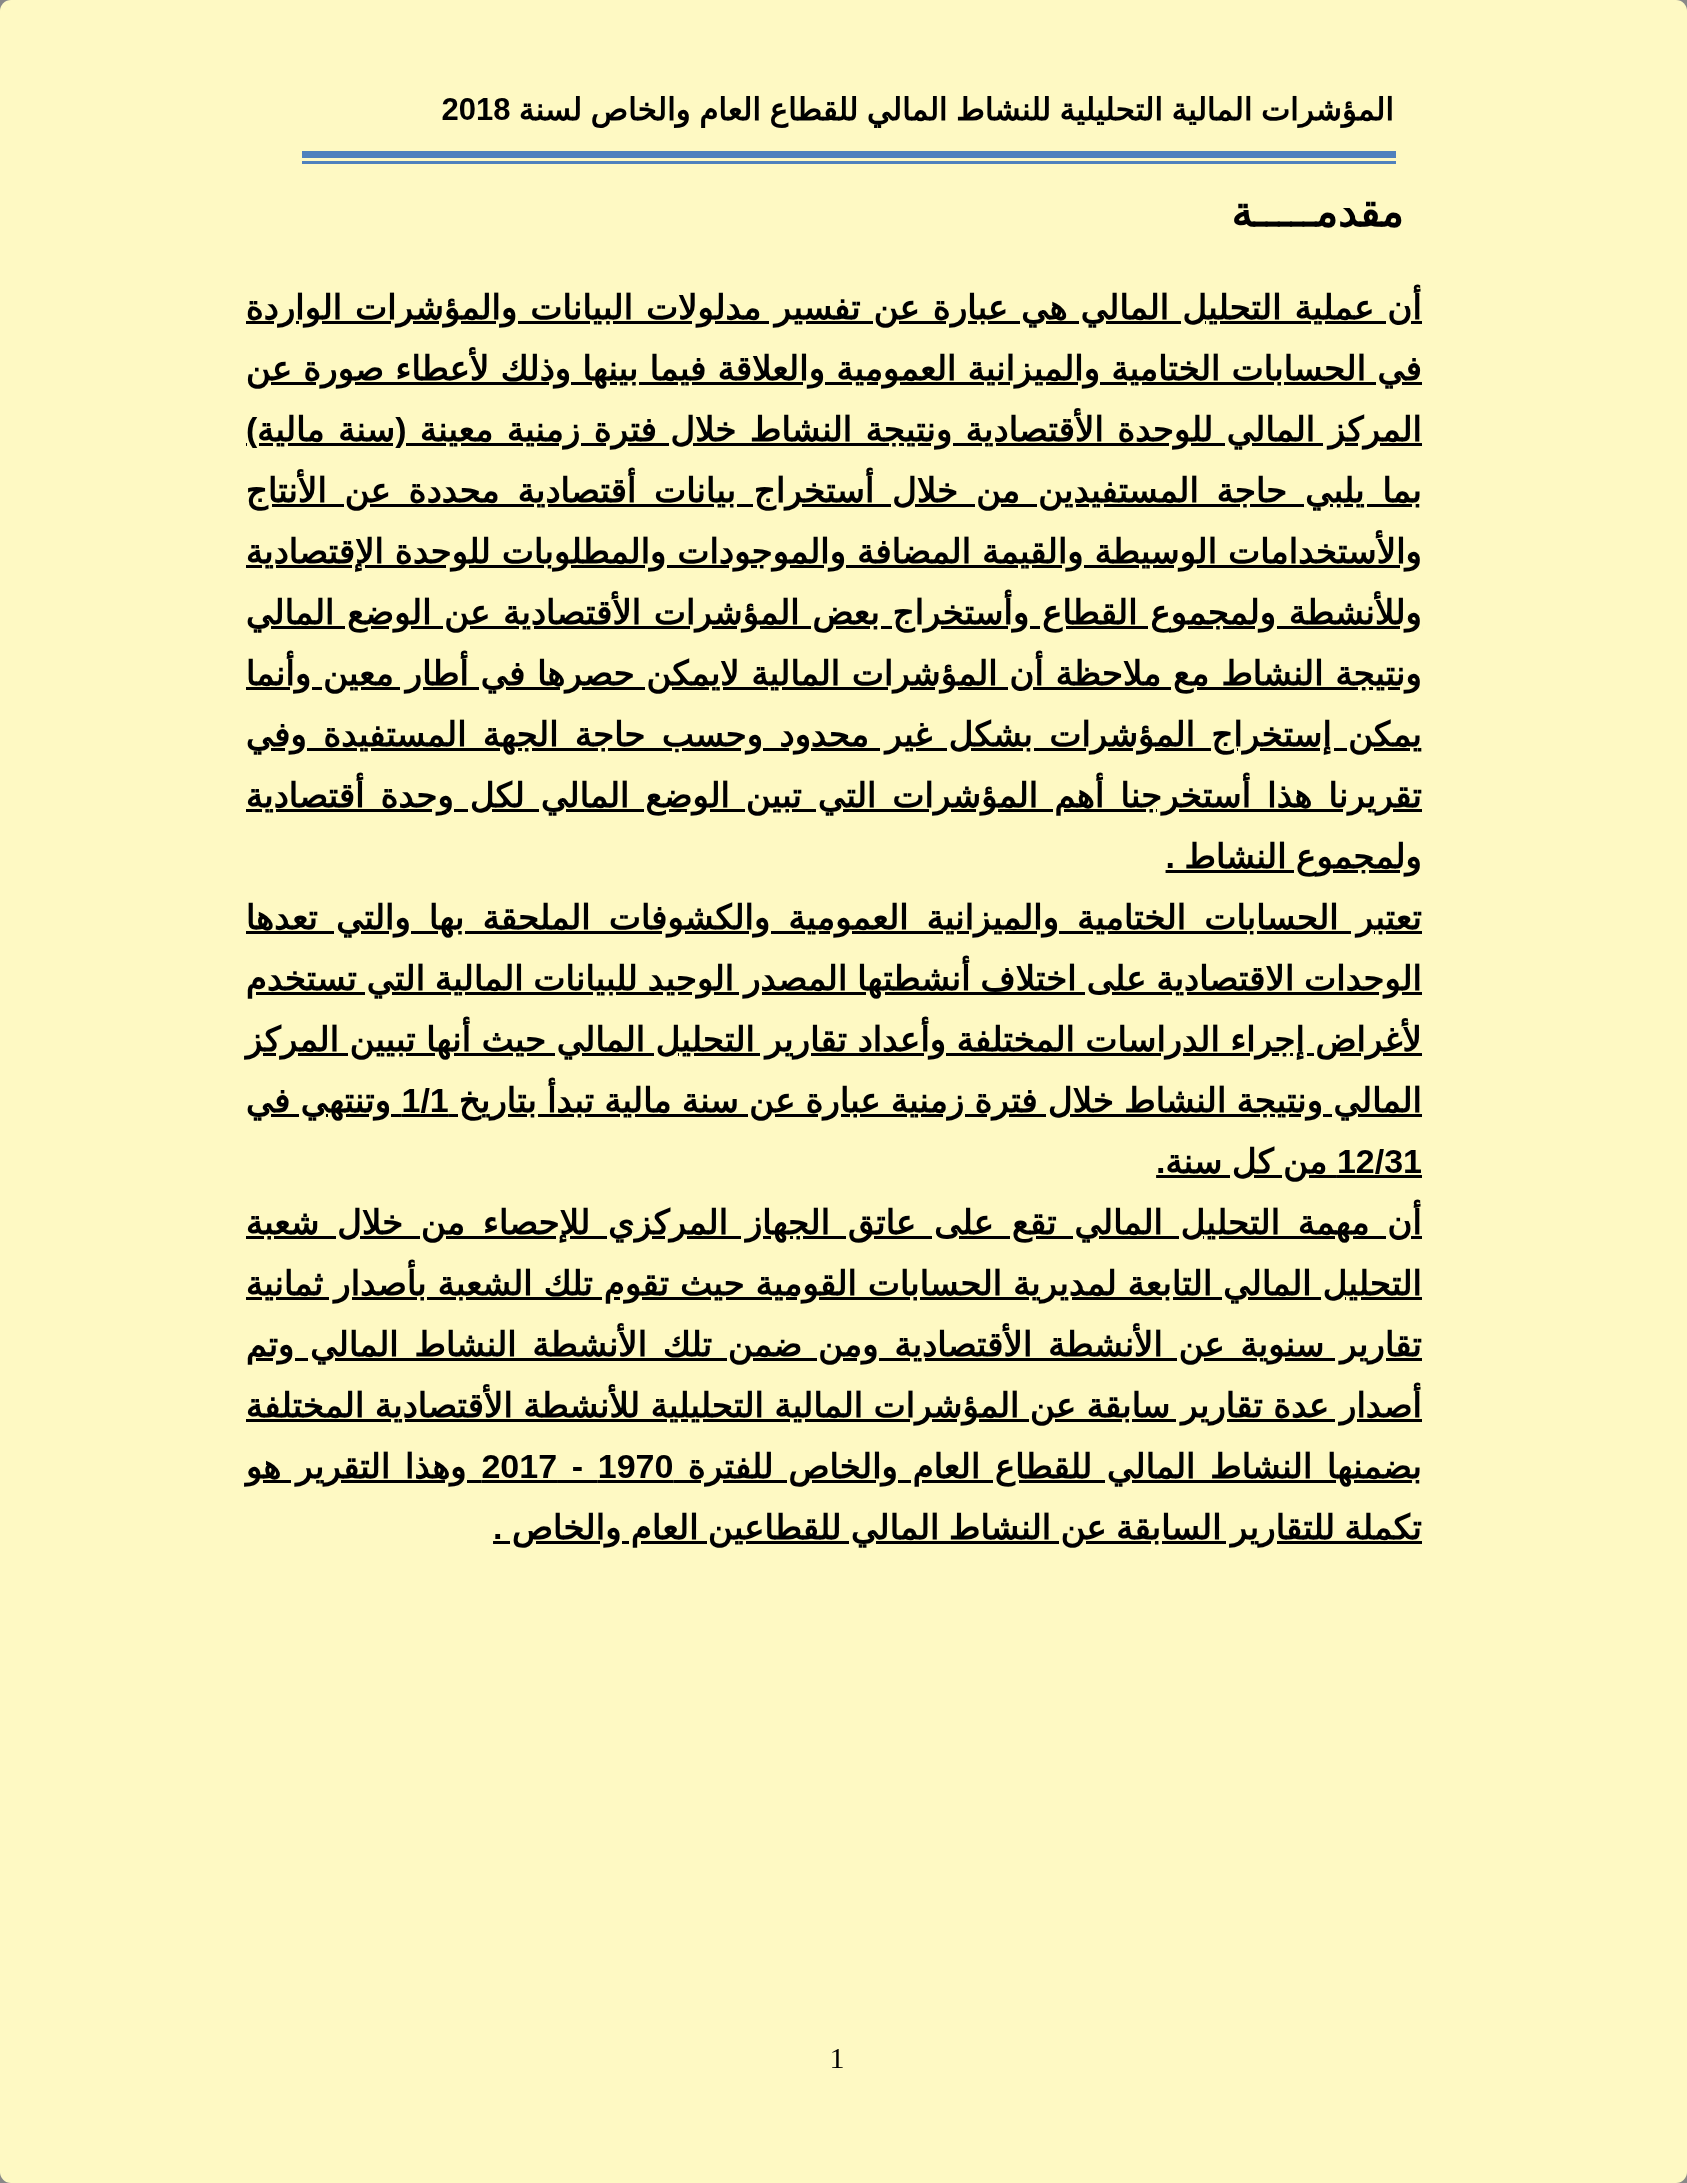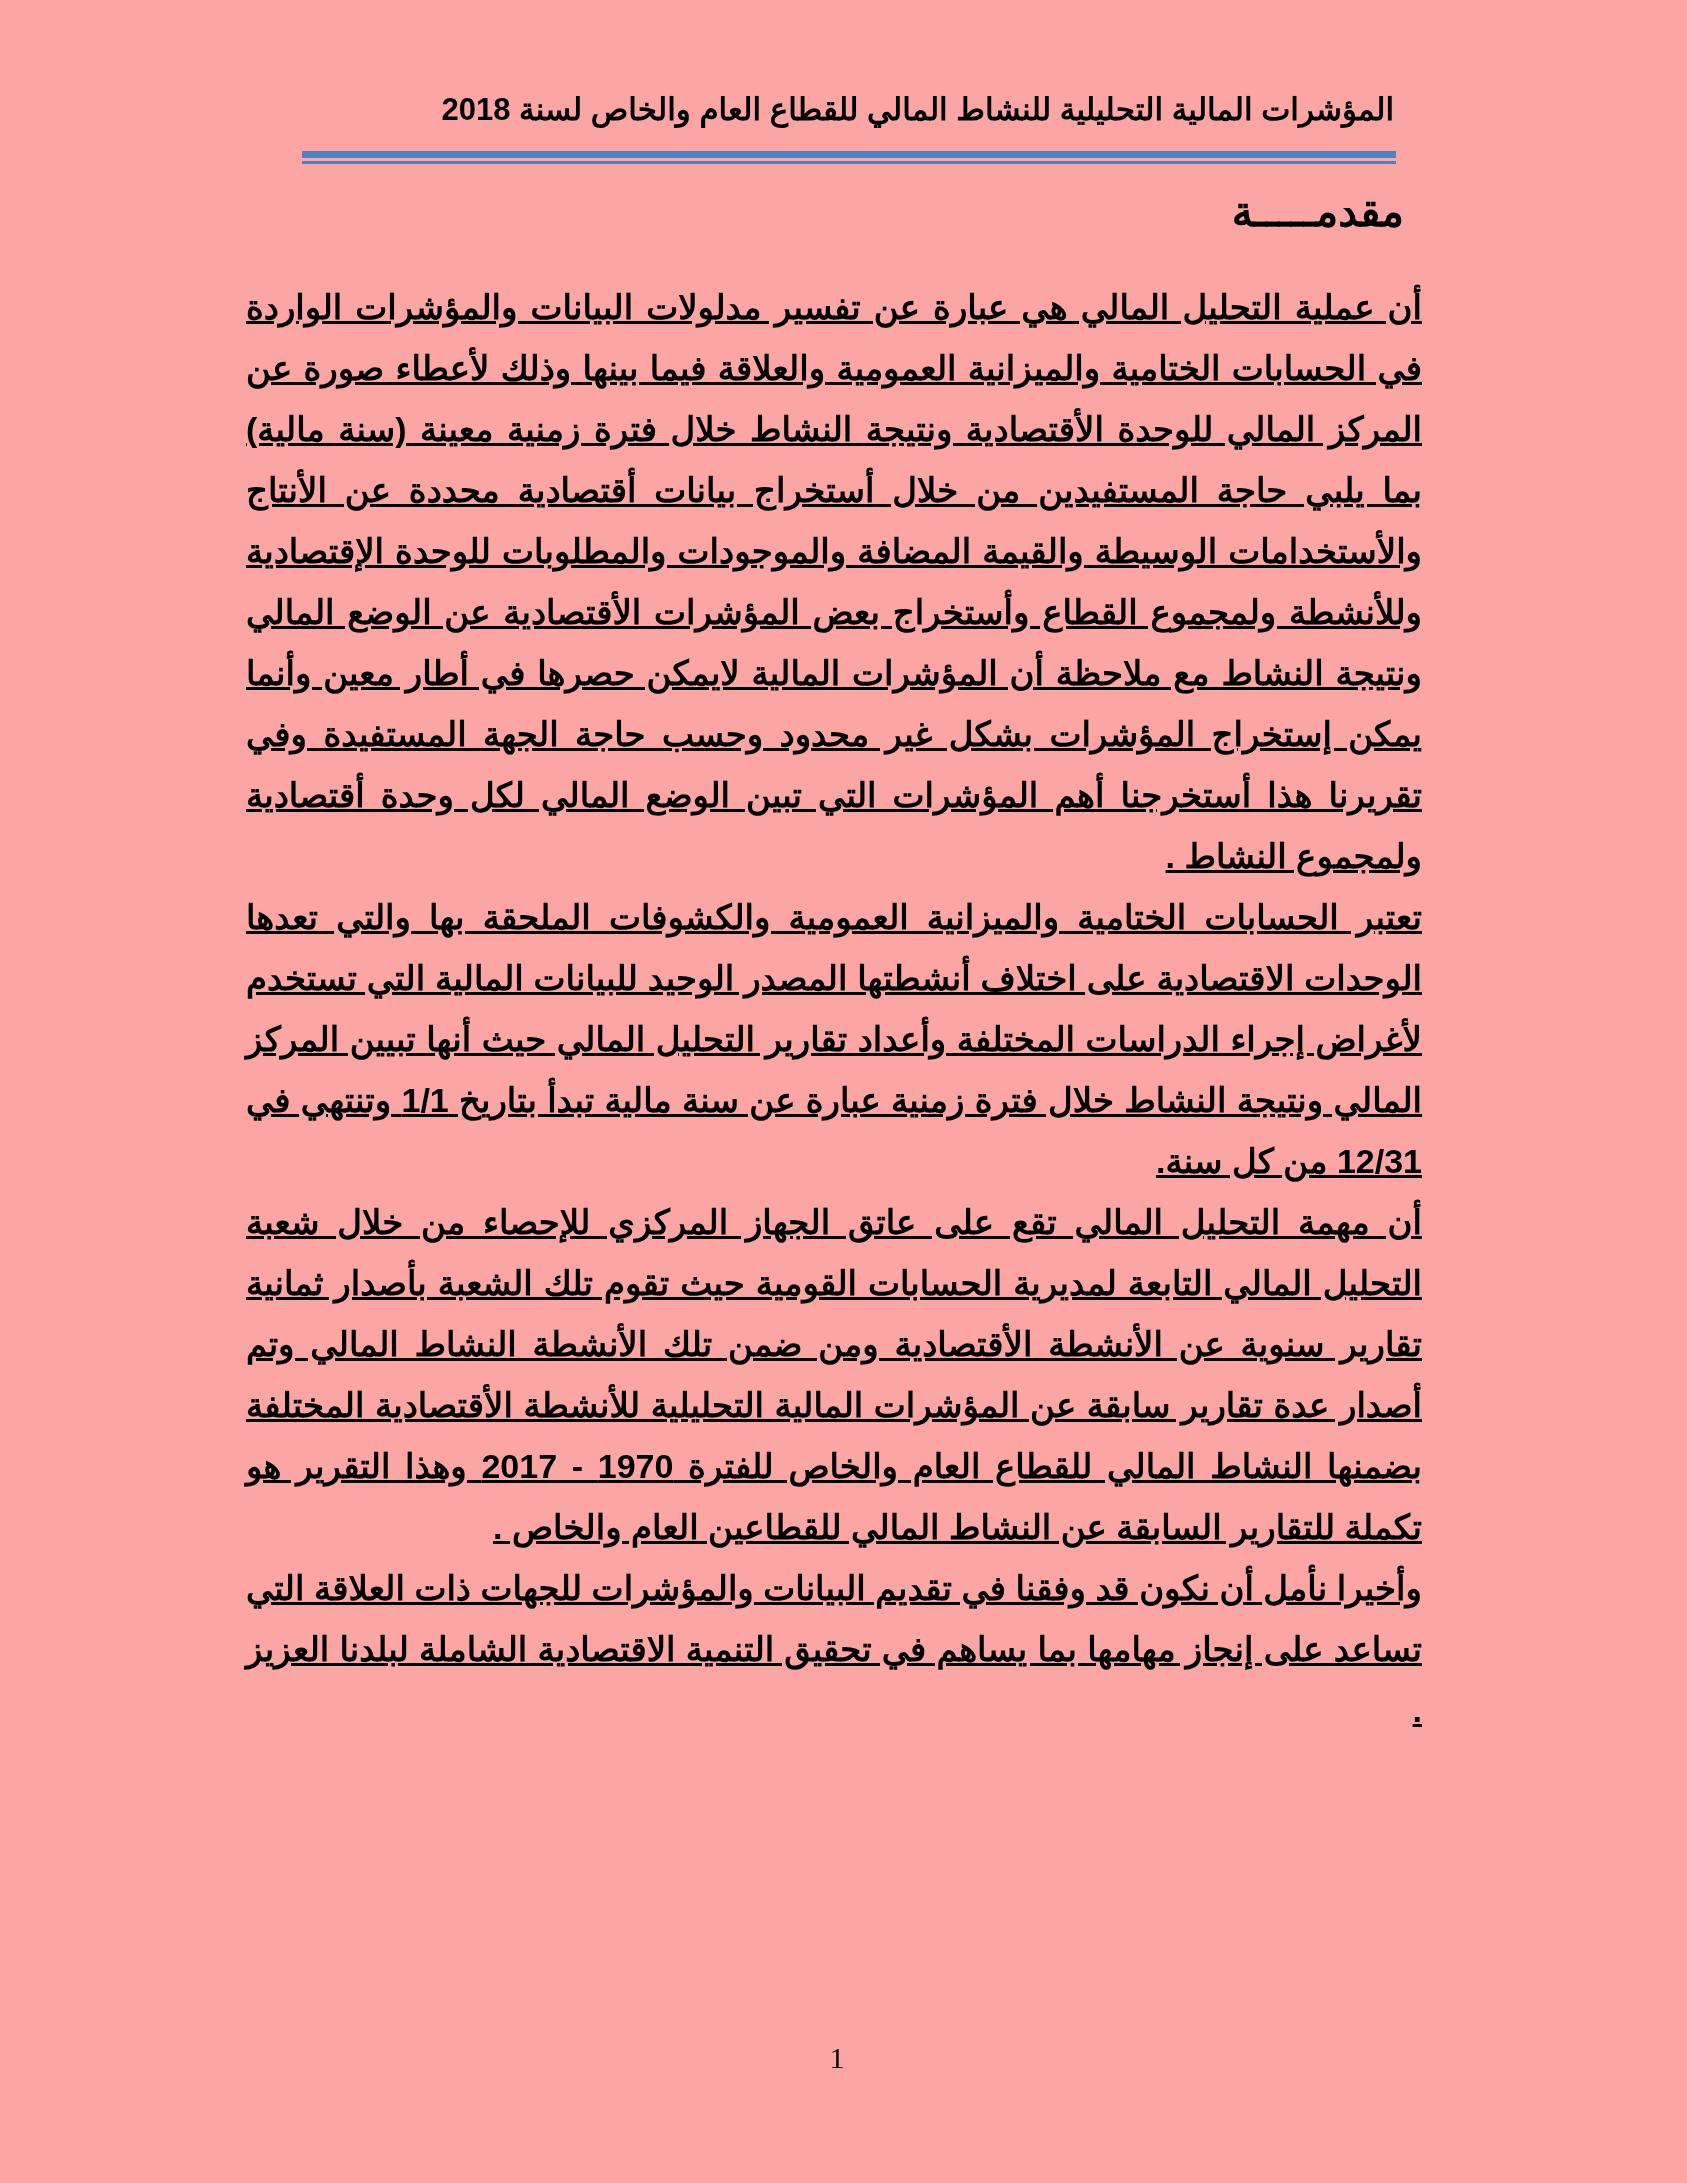--- a/index.html
+++ b/index.html
@@ -1,24 +1,25 @@
 <!DOCTYPE html>
 <html lang="ar" style="font-size:10.6px"><head>
 <meta charset="utf-8">
 <style>
   html, body { margin: 0; padding: 0; background: #888; }
   .page {
     position: relative;
     width: 1687px;
     height: 2183px;
     margin: 0 auto;
-    background: #fca5a5;
+    background: #fef9c3;
     overflow: hidden;
     font-family: "Liberation Sans", sans-serif;
     color: #000000;
+    border-radius: 11px;
   }
   
   .doc-header {
     position: absolute;
     top: 91px;
     left: 291px;
     right: 293px;
     direction: rtl;
     text-align: right;
     font-size: 31px;
@@ -90,19 +91,18 @@
 
   <div class="rule-thick"></div>
   <div class="rule-thin"></div>
 
   <div class="section-title">مقدمـــــة</div>
 
   <div class="body-text">
     <p>أن عملية التحليل المالي هي عبارة عن تفسير مدلولات البيانات والمؤشرات الواردة في الحسابات الختامية والميزانية العمومية والعلاقة فيما بينها وذلك لأعطاء صورة عن المركز المالي للوحدة الأقتصادية ونتيجة النشاط خلال فترة زمنية معينة (سنة مالية) بما يلبي حاجة المستفيدين من خلال أستخراج بيانات أقتصادية محددة عن الأنتاج والأستخدامات الوسيطة والقيمة المضافة والموجودات والمطلوبات للوحدة الإقتصادية وللأنشطة ولمجموع القطاع وأستخراج بعض المؤشرات الأقتصادية عن الوضع المالي ونتيجة النشاط مع ملاحظة أن المؤشرات المالية لايمكن حصرها في أطار معين وأنما يمكن إستخراج المؤشرات بشكل غير محدود وحسب حاجة الجهة المستفيدة وفي تقريرنا هذا أستخرجنا أهم المؤشرات التي تبين الوضع المالي لكل وحدة أقتصادية ولمجموع النشاط .</p>
     <p>تعتبر الحسابات الختامية والميزانية العمومية والكشوفات الملحقة بها والتي تعدها الوحدات الاقتصادية على اختلاف أنشطتها المصدر الوحيد للبيانات المالية التي تستخدم لأغراض إجراء الدراسات المختلفة وأعداد تقارير التحليل المالي حيث أنها تبيين المركز المالي ونتيجة النشاط خلال فترة زمنية عبارة عن سنة مالية تبدأ بتاريخ 1/1 وتنتهي في 12/31 من كل سنة.</p>
     <p>أن مهمة التحليل المالي تقع على عاتق الجهاز المركزي للإحصاء من خلال شعبة التحليل المالي التابعة لمديرية الحسابات القومية حيث تقوم تلك الشعبة بأصدار ثمانية تقارير سنوية عن الأنشطة الأقتصادية ومن ضمن تلك الأنشطة النشاط المالي وتم أصدار عدة تقارير سابقة عن المؤشرات المالية التحليلية للأنشطة الأقتصادية المختلفة بضمنها النشاط المالي للقطاع العام والخاص للفترة 1970 - 2017 وهذا التقرير هو تكملة للتقارير السابقة عن النشاط المالي للقطاعين العام والخاص .</p>
-    <p>وأخيرا نأمل أن نكون قد وفقنا في تقديم البيانات والمؤشرات للجهات ذات العلاقة التي تساعد على إنجاز مهامها بما يساهم في تحقيق التنمية الاقتصادية الشاملة لبلدنا العزيز .</p>
   </div>
 
   <div class="page-number">1</div>
 
 </div>
 
 
 </body></html>

